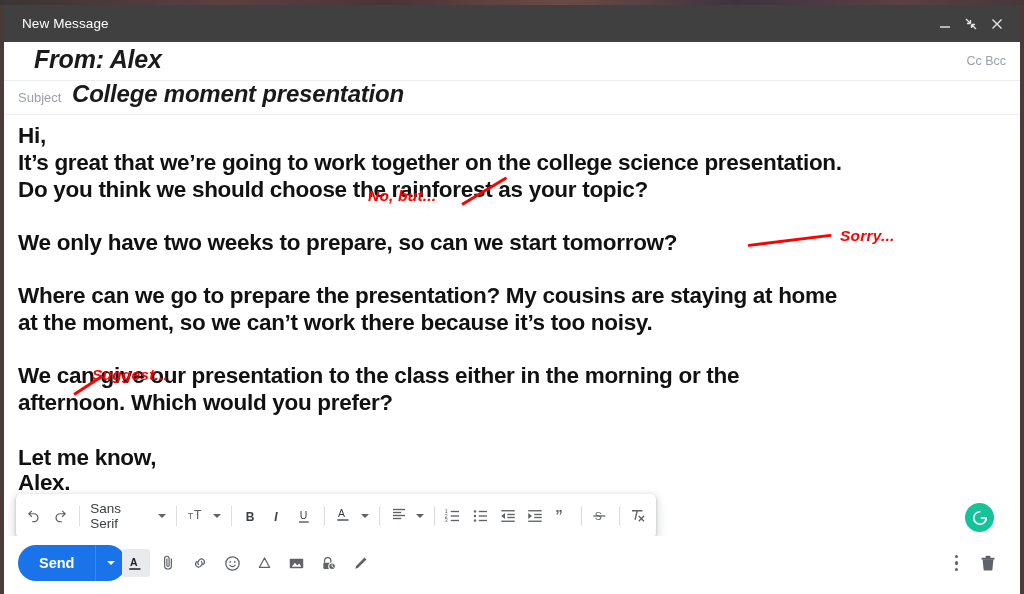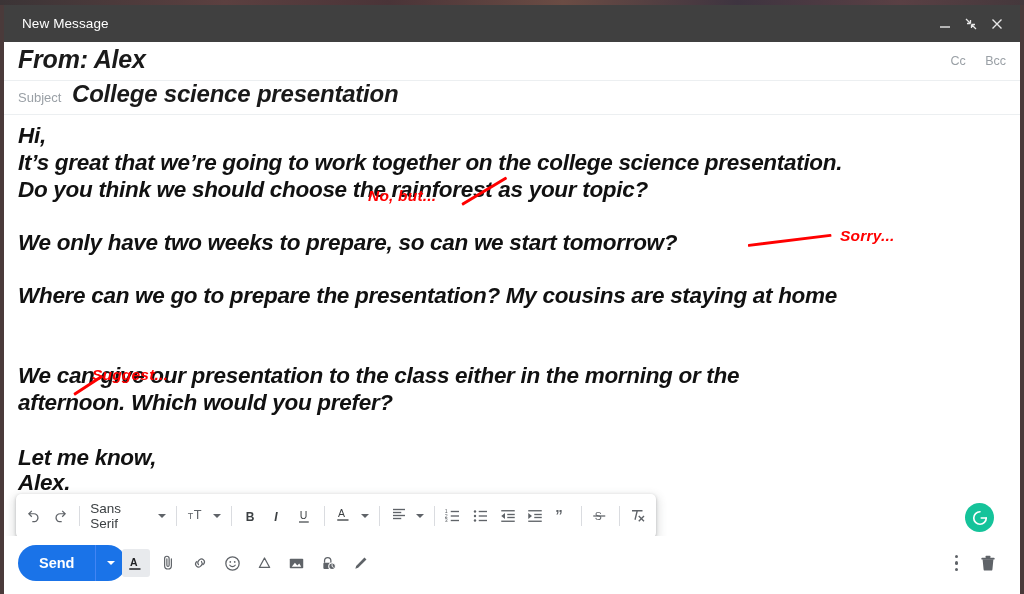--- a/index.html
+++ b/index.html
@@ -24,32 +24,32 @@
     font-size:13.5px;font-weight:normal;letter-spacing:.1px;}
   .winbtns{position:absolute;right:10px;top:0;height:37px;display:flex;align-items:center;gap:0;}
   .winbtn{width:26px;height:37px;display:flex;align-items:center;justify-content:center;
     color:#e8e8e8;cursor:default;}
   .winbtn svg{display:block;}
 
   
   .fieldrow{position:relative;border-bottom:1px solid #eceff1;background:#fff;}
   .row-from{height:38px;}
   .row-subject{height:33px;}
-  .from-text{position:absolute;left:14px;top:3px;font-size:25px;
+  .from-text{position:absolute;left:30px;top:3px;font-size:25px;
     font-style:italic;font-weight:bold;color:#1a1a1a;letter-spacing:-.2px;}
   .ccbcc{position:absolute;right:14px;top:12px;font-size:12.5px;color:#9aa0a6;}
-  .ccbcc span{cursor:pointer;margin-left:16px;}
+  .ccbcc span{cursor:pointer;}
   .subj-label{position:absolute;left:14px;top:9px;font-size:13px;color:#9aa0a6;}
   .subj-text{position:absolute;left:68px;top:-1px;font-size:24px;
     font-style:italic;font-weight:bold;color:#1a1a1a;letter-spacing:-.2px;}
 
   
   .bodyarea{position:relative;height:400px;background:#fff;padding:2px 0 0 0;}
   .btext{position:absolute;left:14px;font-size:22.5px;line-height:29px;
-    font-style:italic;font-weight:bold;color:#111;letter-spacing:-.3px;white-space:pre;}
+    font-weight:bold;color:#111;letter-spacing:-.3px;white-space:pre;}
 
   
   .anno{position:absolute;color:#ff0000;font-size:15.5px;font-weight:bold;
     font-style:italic;letter-spacing:.2px;white-space:nowrap;}
   .annoline{position:absolute;background:#ff0000;transform-origin:0 50%;border-radius:1px;}
 
   
   .fmtbar{position:absolute;left:12px;top:489px;width:640px;height:44px;
     background:#fff;border-radius:5px;
     box-shadow:0 1px 3px rgba(60,64,67,.30),0 4px 8px 3px rgba(60,64,67,.15);
@@ -121,29 +121,30 @@
     <div class="fieldrow row-from">
       <div class="from-text">From: Alex</div>
       <div class="ccbcc">
         <span>Cc</span>
         <span>Bcc</span>
       </div>
     </div>
 
     <div class="fieldrow row-subject">
       <div class="subj-label">Subject</div>
-      <div class="subj-text">College science presentation</div>
+      <div class="subj-text">College moment presentation</div>
     </div>
 
     <div class="bodyarea">
       <div class="btext" style="top:6px">Hi,</div>
       <div class="btext" style="top:33px">It’s great that we’re going to work together on the college science presentation.</div>
       <div class="btext" style="top:60px">Do you think we should choose the rainforest as your topic?</div>
       <div class="btext" style="top:113px">We only have two weeks to prepare, so can we start tomorrow?</div>
       <div class="btext" style="top:166px">Where can we go to prepare the presentation? My cousins are staying at home</div>
+      <div class="btext" style="top:193px">at the moment, so we can’t work there because it’s too noisy.</div>
       <div class="btext" style="top:273px">afternoon. Which would you prefer?</div>
       <div class="btext" style="top:246px">We can give our presentation to the class either in the morning or the</div>
       <div class="btext" style="top:328px">Let me know,</div>
       <div class="btext" style="top:353px">Alex.</div>
 
       <div class="anno" style="left:364px;top:72px">No, but...</div>
       <div class="annoline" style="left:458px;top:88px;width:52px;height:3px;transform:rotate(-31deg)"></div>
 
       <div class="anno" style="left:836px;top:112px">Sorry...</div>
       <div class="annoline" style="left:744px;top:129px;width:84px;height:3px;transform:rotate(-7deg)"></div>

